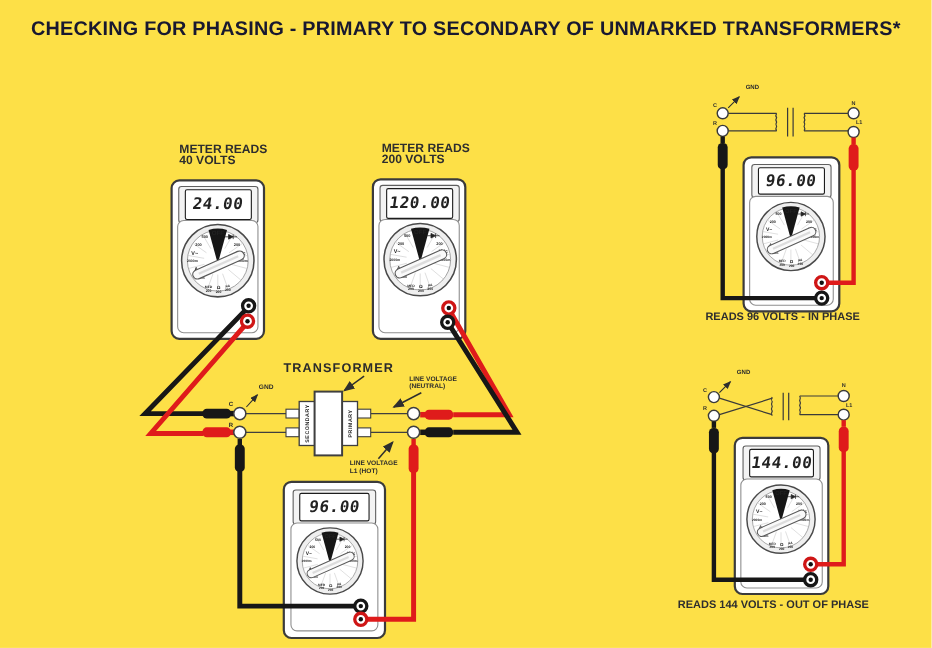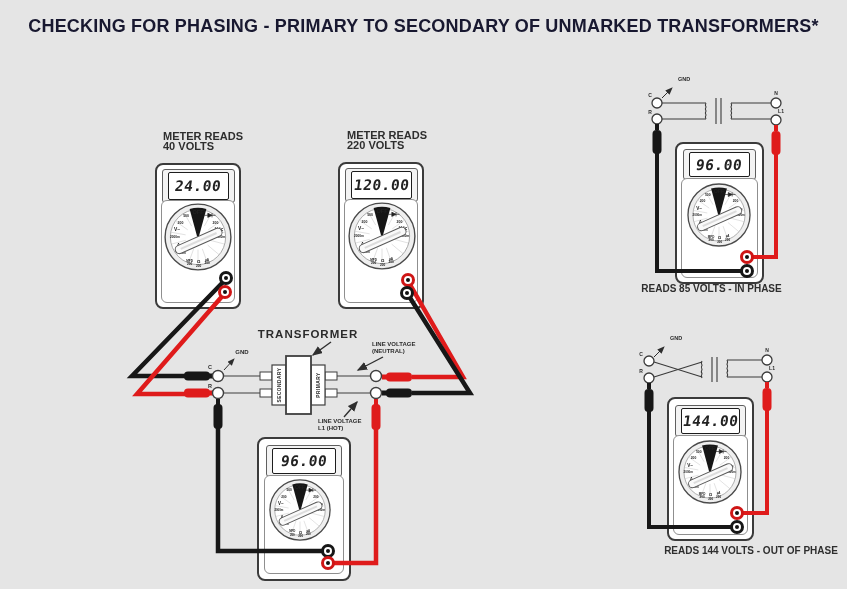--- a/index.html
+++ b/index.html
@@ -1,16 +1,16 @@
 <!DOCTYPE html>
 <html><head>
 <meta charset="utf-8">
 <style>
   html,body{margin:0;padding:0;background:#fff;}
-  #canvas{position:relative;width:847px;height:589px;background:#e5e5e5;overflow:hidden;
+  #canvas{position:relative;width:847px;height:589px;background:#fde047;overflow:hidden;
           font-family:"Liberation Sans",sans-serif;}
   .title{position:absolute;top:16px;left:0;width:100%;text-align:center;
          font-size:18px;font-weight:bold;color:#181830;letter-spacing:.2px;}
   .meter{position:absolute;background:#fff;border:2.5px solid #3b3b3b;border-radius:8px;z-index:1;}
   .housing{position:absolute;background:#f3f3f3;border:1.5px solid #5f5f5f;border-radius:3px;
            display:flex;align-items:center;justify-content:center;padding:3px 5px;}
   .lcd{flex:1;height:100%;background:#fff;border:1.5px solid #1d1d1d;border-radius:2px;
        display:flex;align-items:center;justify-content:center;overflow:hidden;}
   .seg{display:inline-block;transform:skewX(-8deg);font-family:"DejaVu Sans Mono",monospace;
        font-weight:bold;font-size:14.5px;color:#222;letter-spacing:.5px;}
@@ -29,21 +29,21 @@
 <div id="canvas">
 
   <div class="title">CHECKING FOR PHASING - PRIMARY TO SECONDARY OF UNMARKED TRANSFORMERS*</div>
 
   <div class="meter-label" style="left:163px;top:131px;">
     <div>METER READS</div>
     <div>40 VOLTS</div>
   </div>
   <div class="meter-label" style="left:347px;top:130px;">
     <div>METER READS</div>
-    <div>220 VOLTS</div>
+    <div>200 VOLTS</div>
   </div>
 
   <div class="meter" style="left:155px;top:163px;width:82px;height:142px;">
     <div class="housing" style="left:5px;right:4px;top:4px;height:26px;">
       <div class="lcd">
           <span class="seg">24.00</span>
         </div>
     </div>
     <div class="dial-panel" style="left:4px;right:4px;top:35px;bottom:4px;"></div>
     <div class="dial-slot" style="left:6px;top:37px;width:70px;height:70px;">
@@ -317,22 +317,22 @@
     <text x="80" y="42" text-anchor="middle" font-size="6.5" class="dial-text">Vdc</text>
     <text x="82" y="52" text-anchor="middle" font-size="4.5" class="dial-text">2000m</text>
     <g transform="rotate(-24 50 56)">
       <rect x="15" y="50" width="72" height="12" rx="6" fill="#fafafa" stroke="#5a5a5a" stroke-width="1.5"></rect>
       <line x1="23" y1="56" x2="79" y2="56" stroke="#dcdcdc" stroke-width="3"></line>
     </g>
   </svg>
 </div>
   </div>
 
-  <div class="caption" style="left:624px;top:283px;width:175px;">READS 85 VOLTS - IN PHASE</div>
-  <div class="caption" style="left:612px;top:545px;width:182px;margin-left:48px;">READS 144 VOLTS - OUT OF PHASE</div>
+  <div class="caption" style="left:624px;top:283px;width:175px;">READS 96 VOLTS - IN PHASE</div>
+  <div class="caption" style="left:612px;top:545px;width:182px;">READS 144 VOLTS - OUT OF PHASE</div>
 
   <svg id="overlay" width="847" height="589" viewBox="0 0 847 589">
     <defs>
       <marker id="arw" markerWidth="9" markerHeight="8" refX="6.5" refY="3" orient="auto">
         <path d="M0,0 L7.5,3 L0,6 Z" fill="#2e2e2e"></path>
       </marker>
     </defs>
 
     <g stroke="#3f3f3f" fill="none">
       <line x1="223" y1="376" x2="260" y2="376" stroke-width="1.1"></line>

